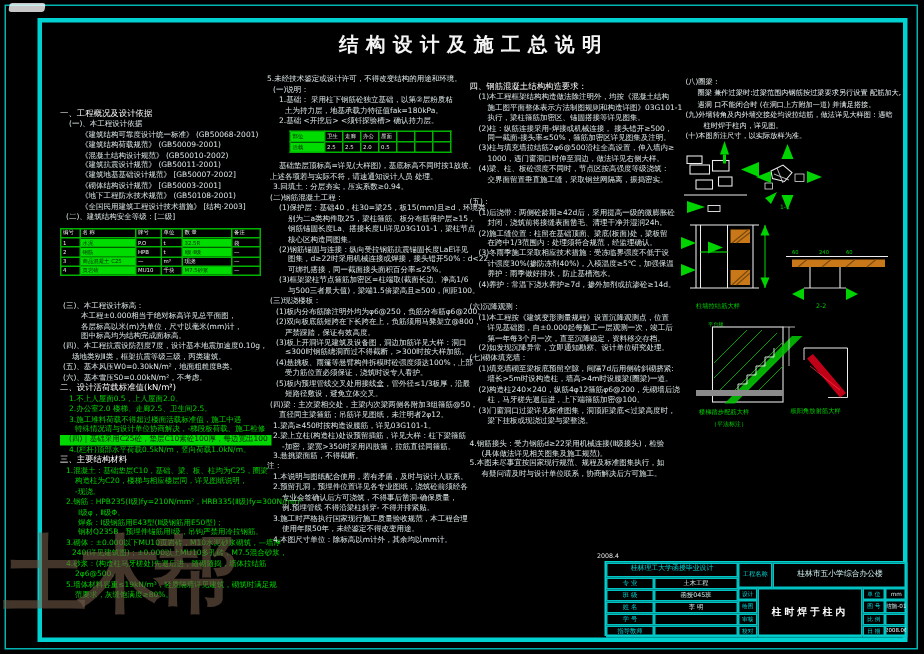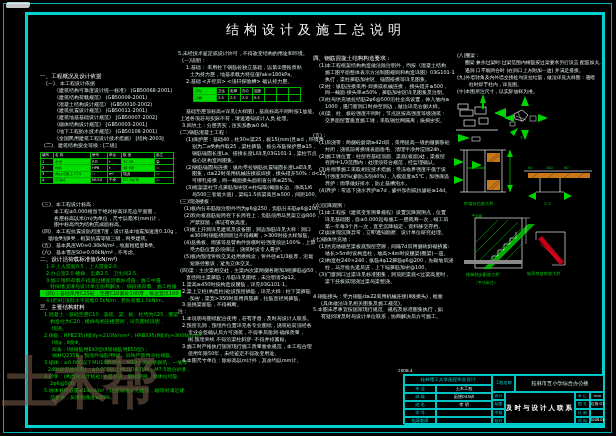--- a/index.html
+++ b/index.html
@@ -3,21 +3,21 @@
 <meta charset="utf-8">
 <style>
   html,body{margin:0;padding:0;background:#000;}
   .canvas{position:relative;width:616px;height:436px;background:#000;overflow:hidden;
           font-family:"DejaVu Sans",sans-serif;}
   .frame-outer{position:absolute;left:3px;top:3px;width:609px;height:430px;
                border:1px solid #00b4b4;box-sizing:border-box;}
   .frame-inner{position:absolute;left:25px;top:12px;width:580px;height:416px;
                border:3px solid #00d2d2;box-sizing:border-box;}
   .sheet-title{position:absolute;left:226px;top:21px;color:#f4f4f4;font-size:13px;
-               font-weight:normal;letter-spacing:5px;white-space:nowrap;}
+               font-weight:bold;letter-spacing:5px;white-space:nowrap;}
   .col{position:absolute;}
   .ln{font-size:5px;line-height:6.9px;height:6.9px;white-space:nowrap;color:#dde8e8;}
   .ln.g{color:#00d400;}
   .ln.h{color:#ffffff;font-size:5.6px;}
   .ln.hl{background:#00d800;color:#001400;width:max-content;padding-right:2px;}
   .col4 .ln{font-size:4.8px;line-height:7.3px;height:7.3px;color:#e8f0f0;}
   .dtable{position:absolute;}
   .dtable table{border-collapse:collapse;border:1.5px solid #00e000;}
   .dtable td{border:0.8px solid #00b400;color:#e8f0e8;font-size:3.6px;line-height:4.4px;
              padding:0 1px;overflow:hidden;white-space:nowrap;height:4.8px;}
@@ -387,21 +387,21 @@
     <div class="cell val" style="left:32px;top:42px;width:56px;height:8px;"></div>
 
     <div class="cell" style="left:88px;top:0;width:23px;height:17px;">工程名称</div>
     <div class="cell val" style="left:111px;top:0;width:90px;height:17px;font-size:5.2px;">桂林市五小学综合办公楼</div>
 
     <div class="cell" style="left:88px;top:17px;width:13px;height:8.25px;font-size:3.8px;">设计</div>
     <div class="cell" style="left:88px;top:25.25px;width:13px;height:8.25px;font-size:3.8px;">绘图</div>
     <div class="cell" style="left:88px;top:33.5px;width:13px;height:8.25px;font-size:3.8px;">审核</div>
     <div class="cell" style="left:88px;top:41.75px;width:13px;height:8.25px;font-size:3.8px;">校对</div>
 
-    <div class="cell white" style="left:101px;top:17px;width:70px;height:33px;font-size:6.5px;letter-spacing:2px;font-weight:bold;">及时与设计人联系</div>
+    <div class="cell white" style="left:101px;top:17px;width:70px;height:33px;font-size:6.5px;letter-spacing:2px;font-weight:bold;">柱时焊于柱内</div>
 
     <div class="cell" style="left:171px;top:17px;width:15px;height:8.25px;font-size:3.8px;">单 位</div>
     <div class="cell val" style="left:186px;top:17px;width:15px;height:8.25px;font-size:3.8px;">mm</div>
     <div class="cell" style="left:171px;top:25.25px;width:15px;height:8.25px;font-size:3.8px;">图 号</div>
     <div class="cell val" style="left:186px;top:25.25px;width:15px;height:8.25px;font-size:3.8px;">结施-01</div>
     <div class="cell" style="left:171px;top:33.5px;width:15px;height:8.25px;font-size:3.8px;">比 例</div>
     <div class="cell val" style="left:186px;top:33.5px;width:15px;height:8.25px;font-size:3.8px;"></div>
     <div class="cell" style="left:171px;top:41.75px;width:15px;height:8.25px;font-size:3.8px;">日 期</div>
     <div class="cell white" style="left:186px;top:41.75px;width:15px;height:8.25px;font-size:3.6px;">2008.06</div>
   </div>

